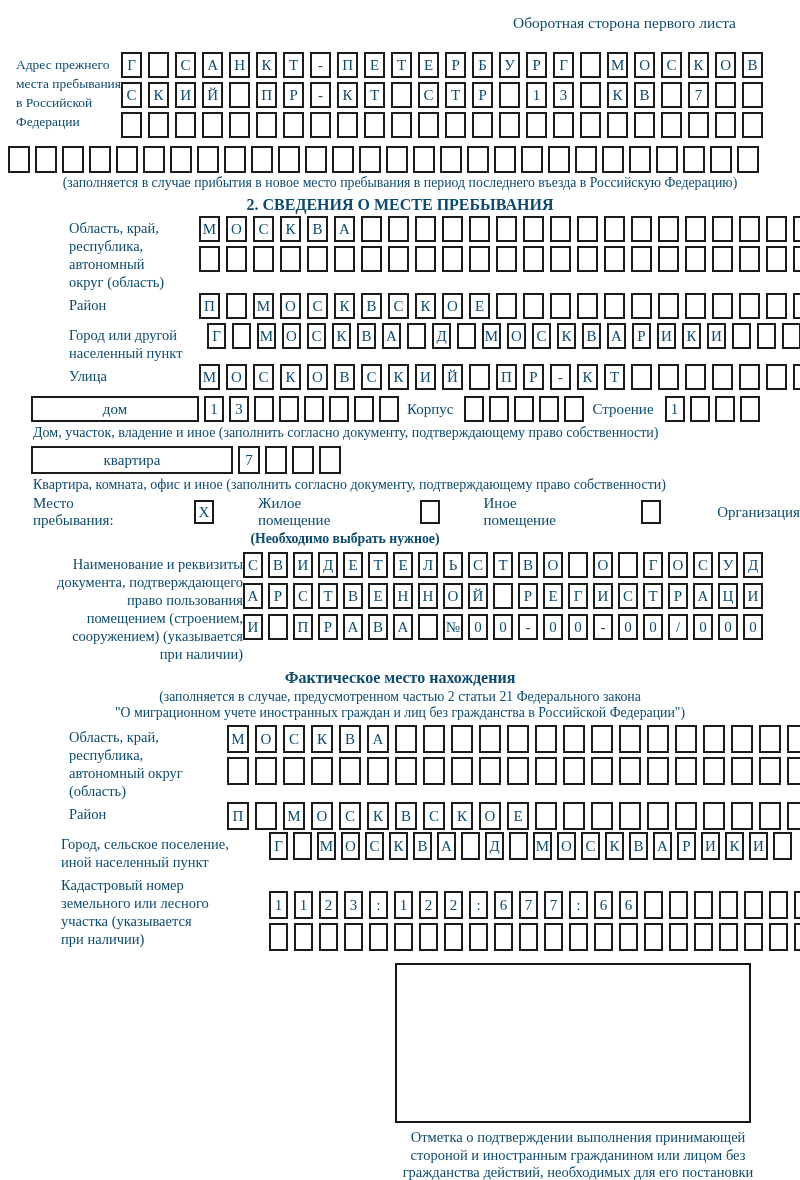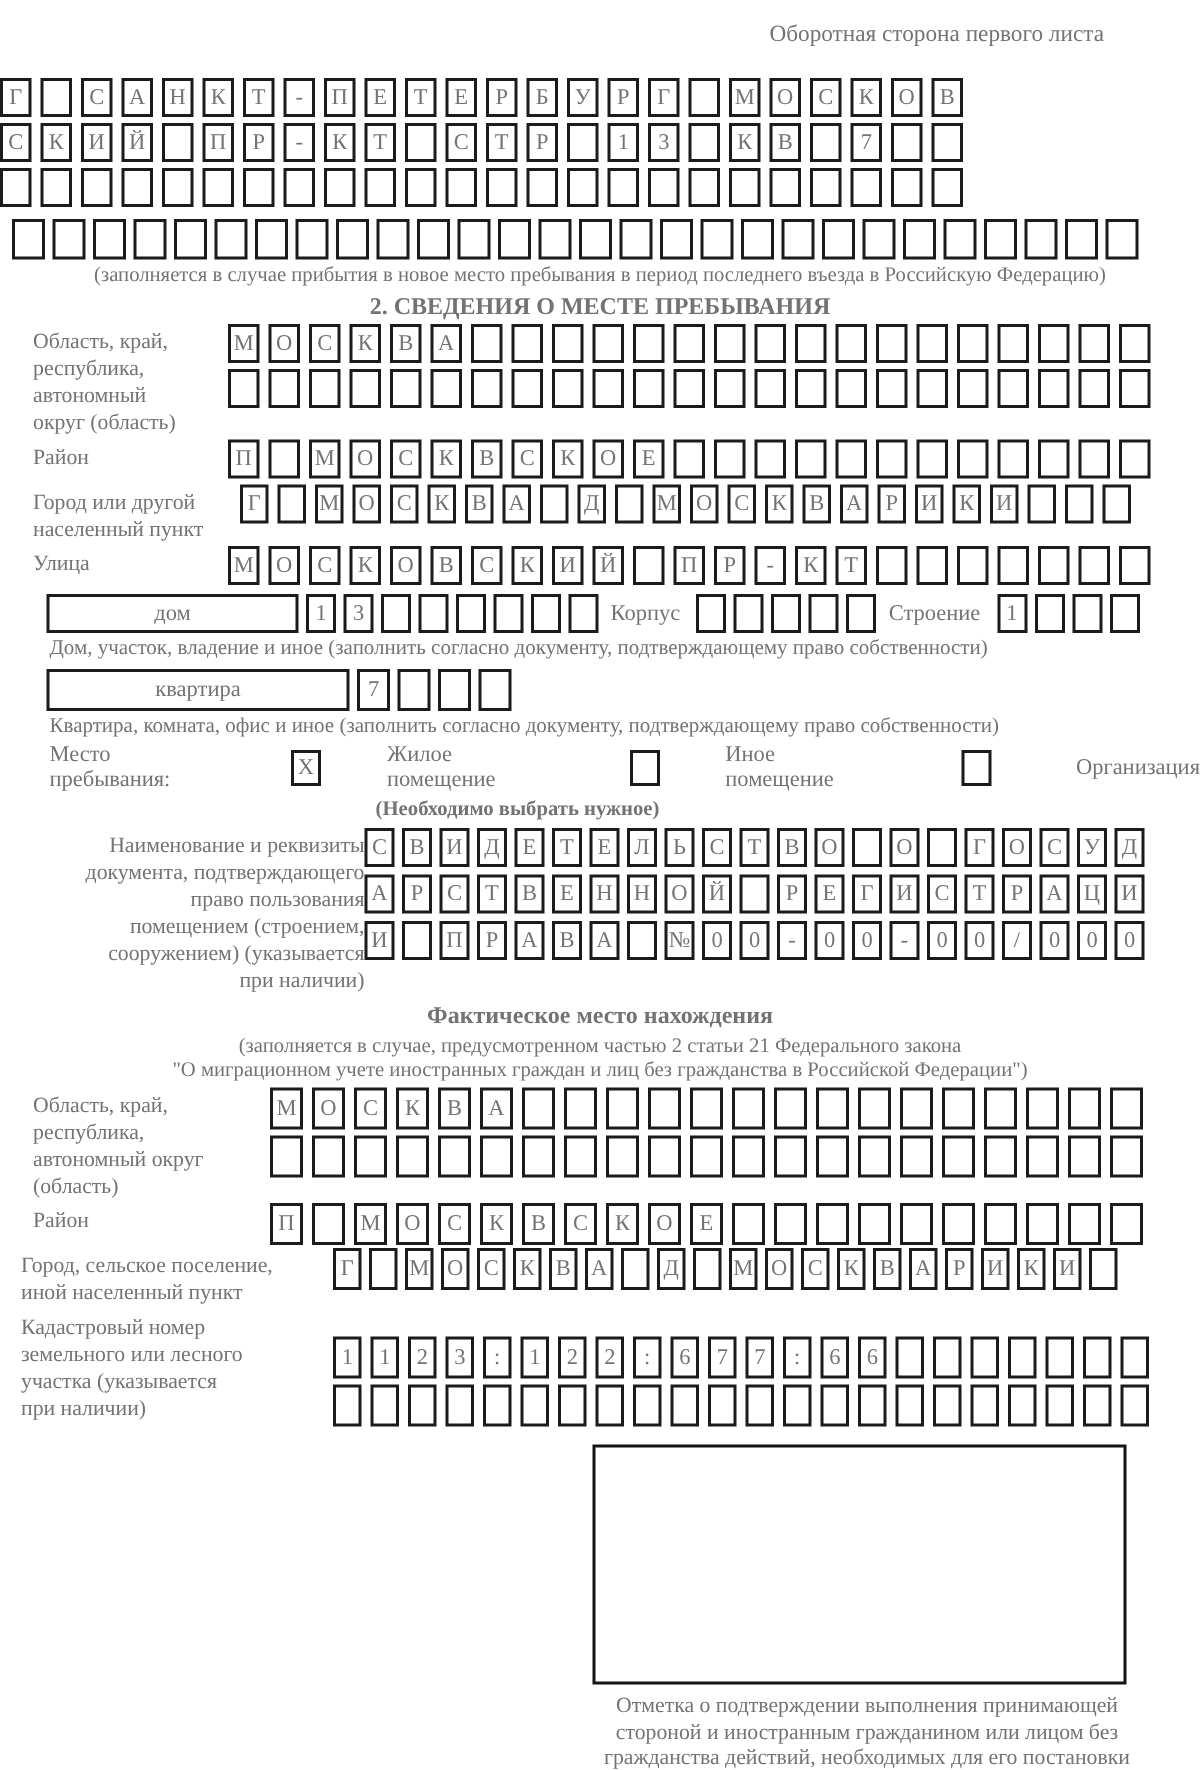--- a/index.html
+++ b/index.html
@@ -1,21 +1,21 @@
 <!DOCTYPE html>
 <html lang="ru"><head>
 <meta charset="utf-8">
 <style>
   * { box-sizing: border-box; }
   body { margin: 0; background: #fff; }
   .page {
     position: relative;
     width: 800px; height: 1180px;
     margin: 0 auto;
-    background: #fff; color: #737373;
+    background: #fff; color: #0c4a6e;
     font-family: "Liberation Serif", "DejaVu Serif", serif;
     overflow: hidden;
   }
   .header-note { padding: 14px 64px 0 0; text-align: right; font-size: 15.5px; }
 
   .label { white-space: pre; font-size: 14.5px; line-height: 18px; padding-top: 3px; }
 
   .grid { display: flex; }
   .grid-col > .grid { margin-bottom: 4px; }
   .cell {
@@ -29,21 +29,21 @@
   
   .addr-block { display: flex; margin-top: 20px; }
   .addr-label { flex: 0 0 119px; padding-left: 16px; font-size: 13.5px; line-height: 19px; }
   .g-addr { gap: 6px; } .g-addr .cell { width: 21px; height: 26px; }
   .g-rowd { gap: 5px; margin: 4px 0 0 8px; } .g-rowd .cell { width: 22px; height: 27px; }
 
   .note { text-align: center; font-size: 13.8px; margin-top: 2px; }
   .section-title { text-align: center; font-weight: bold; font-size: 16px; margin-top: 5px; }
 
   
-  .form-row { display: flex; align-items: flex-start; margin-top: 2px; }
+  .form-row { display: flex; align-items: flex-start; margin-top: 2px; margin-left: 47px; }
   .w152 { flex: 0 0 152px; padding-left: 22px; }
   .g-23 { gap: 6px; } .g-23 .cell { width: 21px; height: 26px; }
   .g-city2 { gap: 6px; margin-left: 8px; } .g-city2 .cell { width: 19px; height: 26px; }
 
   .house-row { display: flex; align-items: center; margin: 6px 0 0 31px; }
   .widebox { border: 2px solid #1b1b1b; height: 26px; display: flex; align-items: center; justify-content: center; font-size: 15px; }
   .house-type { width: 168px; }
   .g-dom { gap: 5px; margin-left: 5px; } .g-dom .cell { width: 20px; height: 26px; }
   .inline-label { font-size: 15px; margin: 0 6px 0 8px; }
   .caption { margin: 3px 0 0 33px; font-size: 14px; }
@@ -76,20 +76,24 @@
   .stamp-caption { margin: 6px 0 0 383px; width: 390px; text-align: center; font-size: 14.5px; line-height: 17.5px; white-space: pre-line; }
 </style>
 </head>
 <body>
 
 <div class="page">
 
   <div class="header-note">Оборотная сторона первого листа</div>
 
   <div class="addr-block">
+    <div class="label addr-label">Адрес прежнего
+места пребывания
+в Российской
+Федерации</div>
     <div class="grid-col">
       <div class="grid g-addr">
           <span class="cell">Г</span>
           <span class="cell"></span>
           <span class="cell">С</span>
           <span class="cell">А</span>
           <span class="cell">Н</span>
           <span class="cell">К</span>
           <span class="cell">Т</span>
           <span class="cell">-</span>

